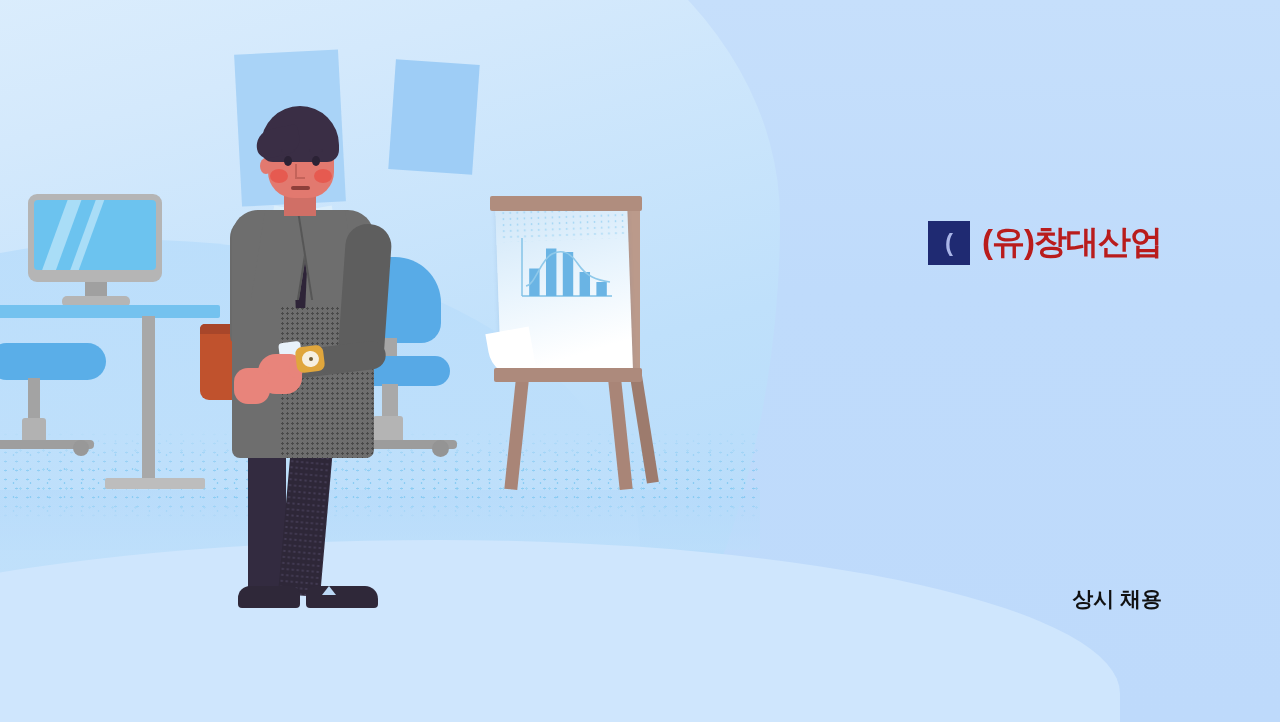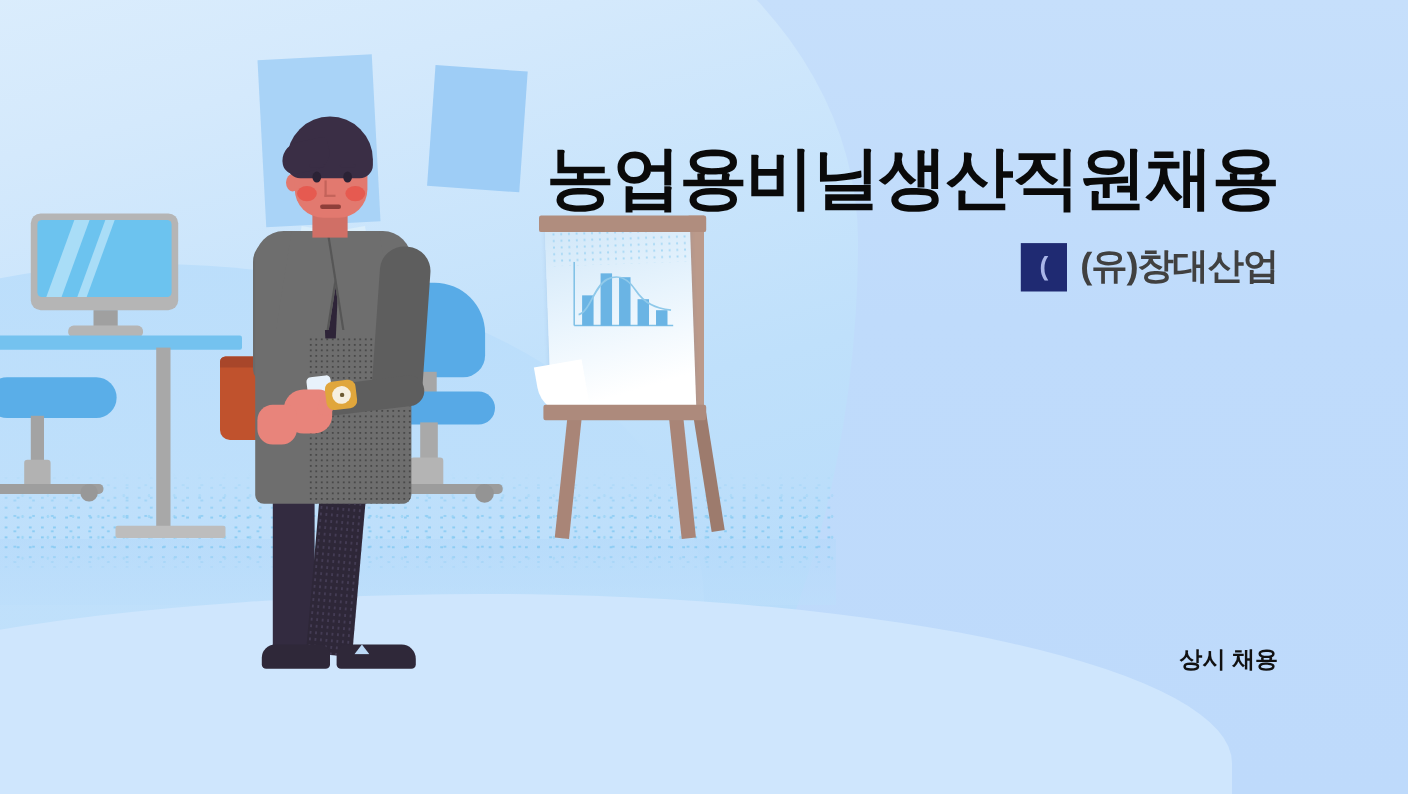--- a/index.html
+++ b/index.html
@@ -183,21 +183,21 @@
   .company-row{
     position:absolute;right:118px;top:220px;
     display:flex;align-items:center;gap:12px;
   }
   .company-badge{
     width:42px;height:44px;background:#1f2a72;
     display:flex;align-items:center;justify-content:center;
     color:#aab6e8;font-size:24px;font-weight:700;line-height:1;
   }
   .company-name{
-    font-size:33px;font-weight:700;color:#404040;letter-spacing:-1px;white-space:nowrap;
+    font-size:33px;font-weight:700;color:#b91c1c;letter-spacing:-1px;white-space:nowrap;
   }
   .footnote{
     position:absolute;right:118px;top:585px;
     font-size:21px;font-weight:700;color:#111111;letter-spacing:0px;white-space:nowrap;
   }
 </style>
 </head>
 <body>
 
 <div id="poster">
@@ -305,21 +305,20 @@
     <div class="m-browL"></div>
     <div class="m-browR"></div>
     <div class="m-eyeL"></div>
     <div class="m-eyeR"></div>
     <div class="m-cheekL"></div>
     <div class="m-cheekR"></div>
     <div class="m-nose"></div>
     <div class="m-mouth"></div>
   </div>
 
-  <div class="headline">농업용비닐생산직원채용</div>
 
   <div class="company-row">
     <div class="company-badge">(</div>
     <div class="company-name">(유)창대산업</div>
   </div>
 
   <div class="footnote">상시 채용</div>
 
 </div>
 

